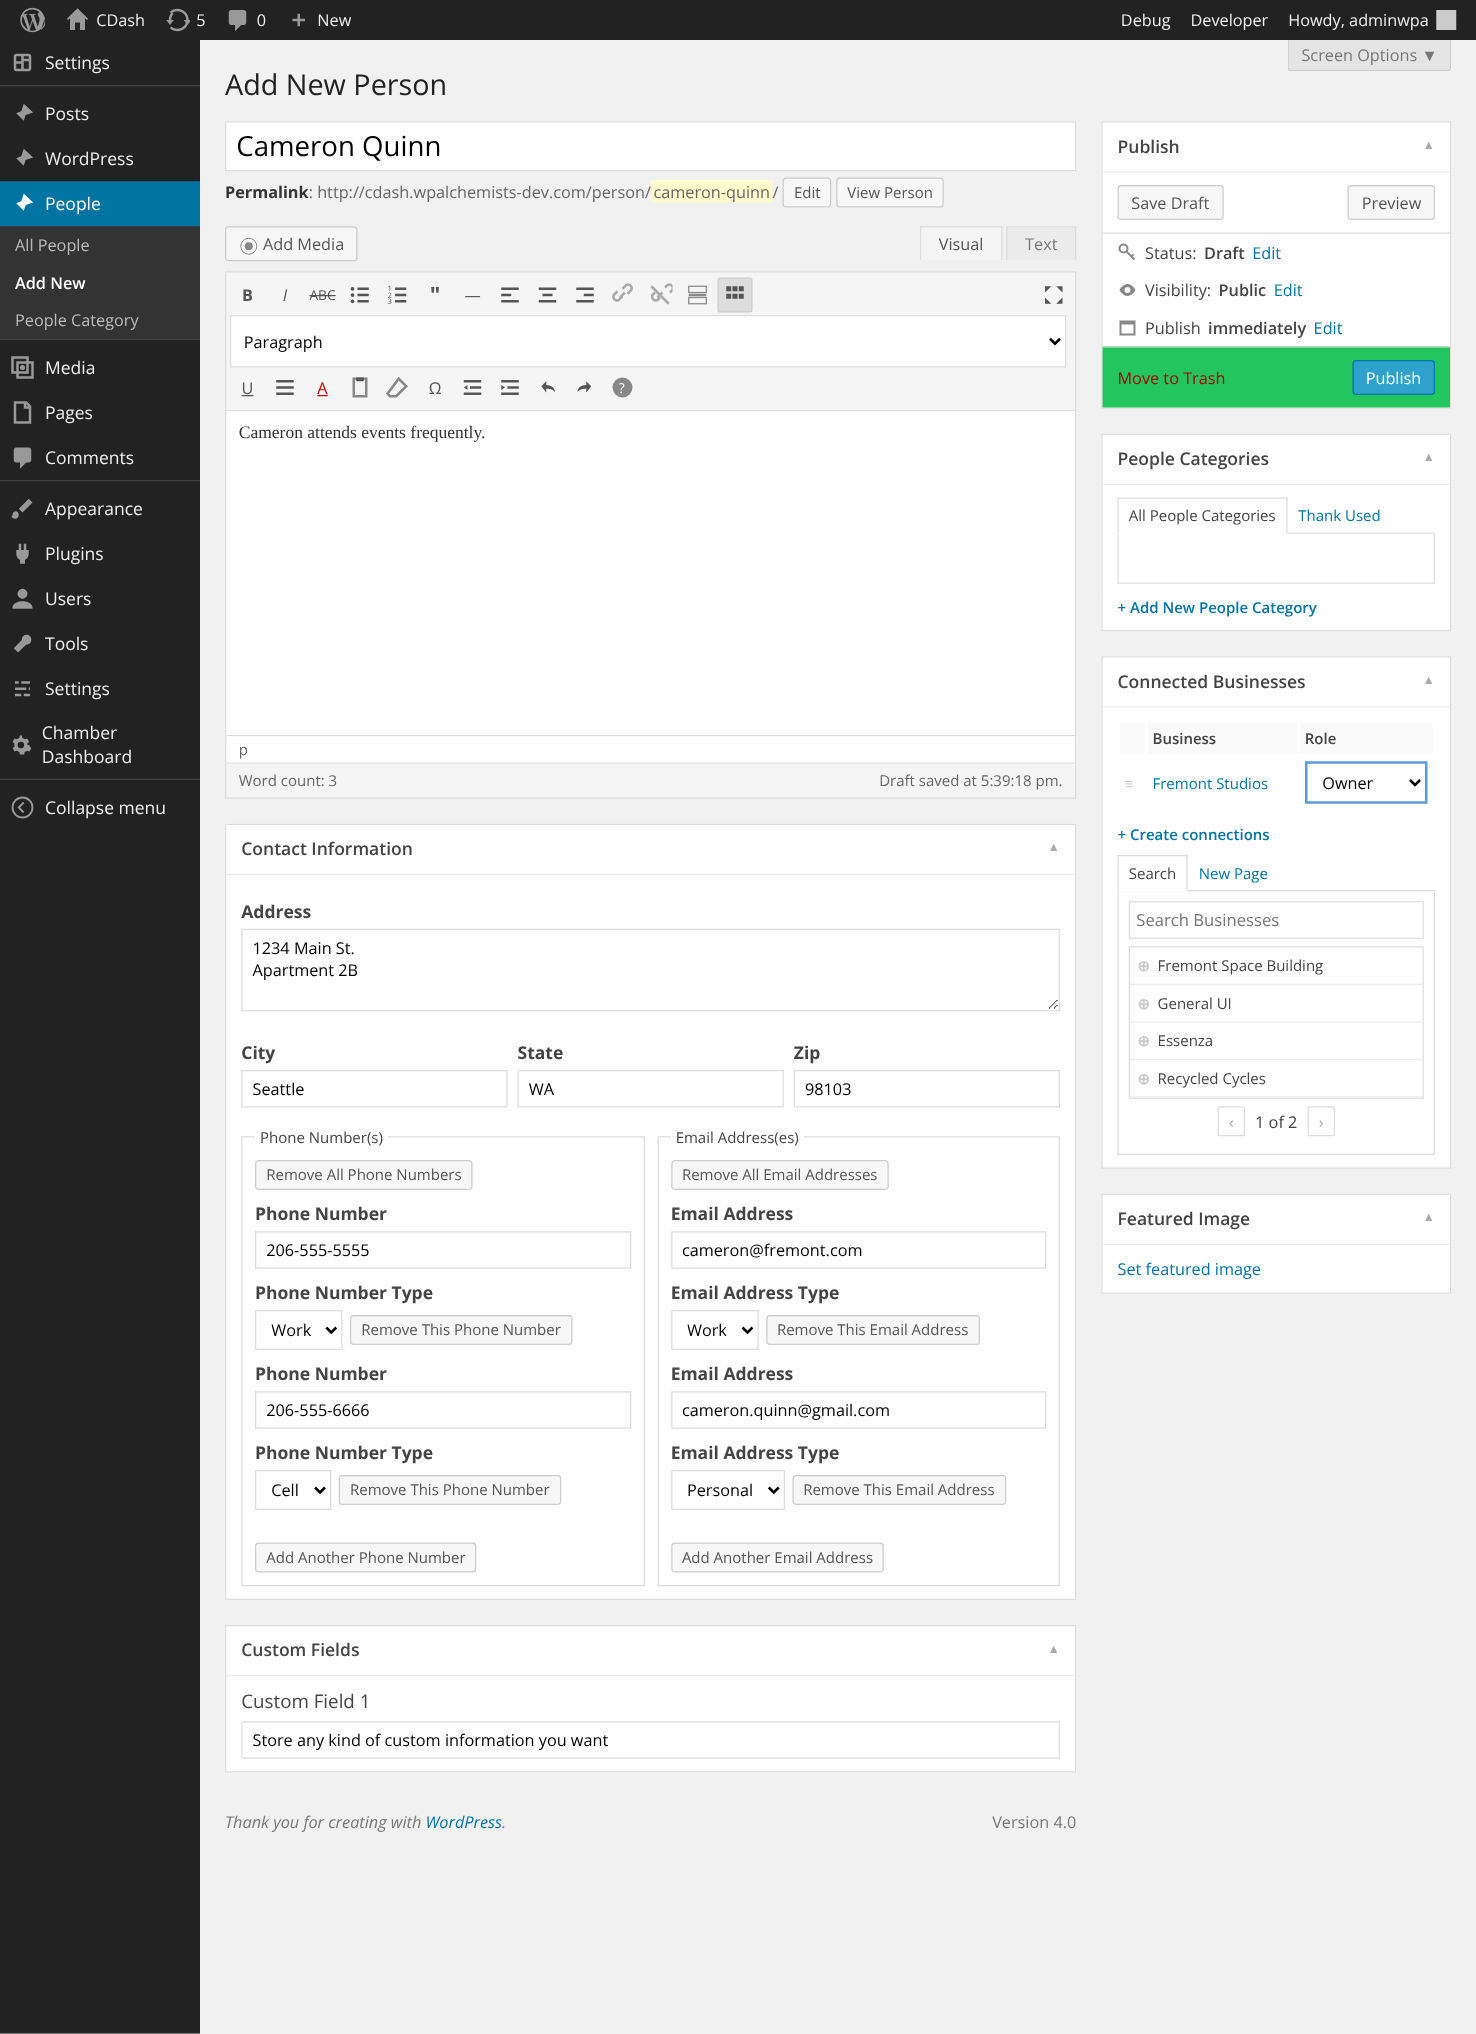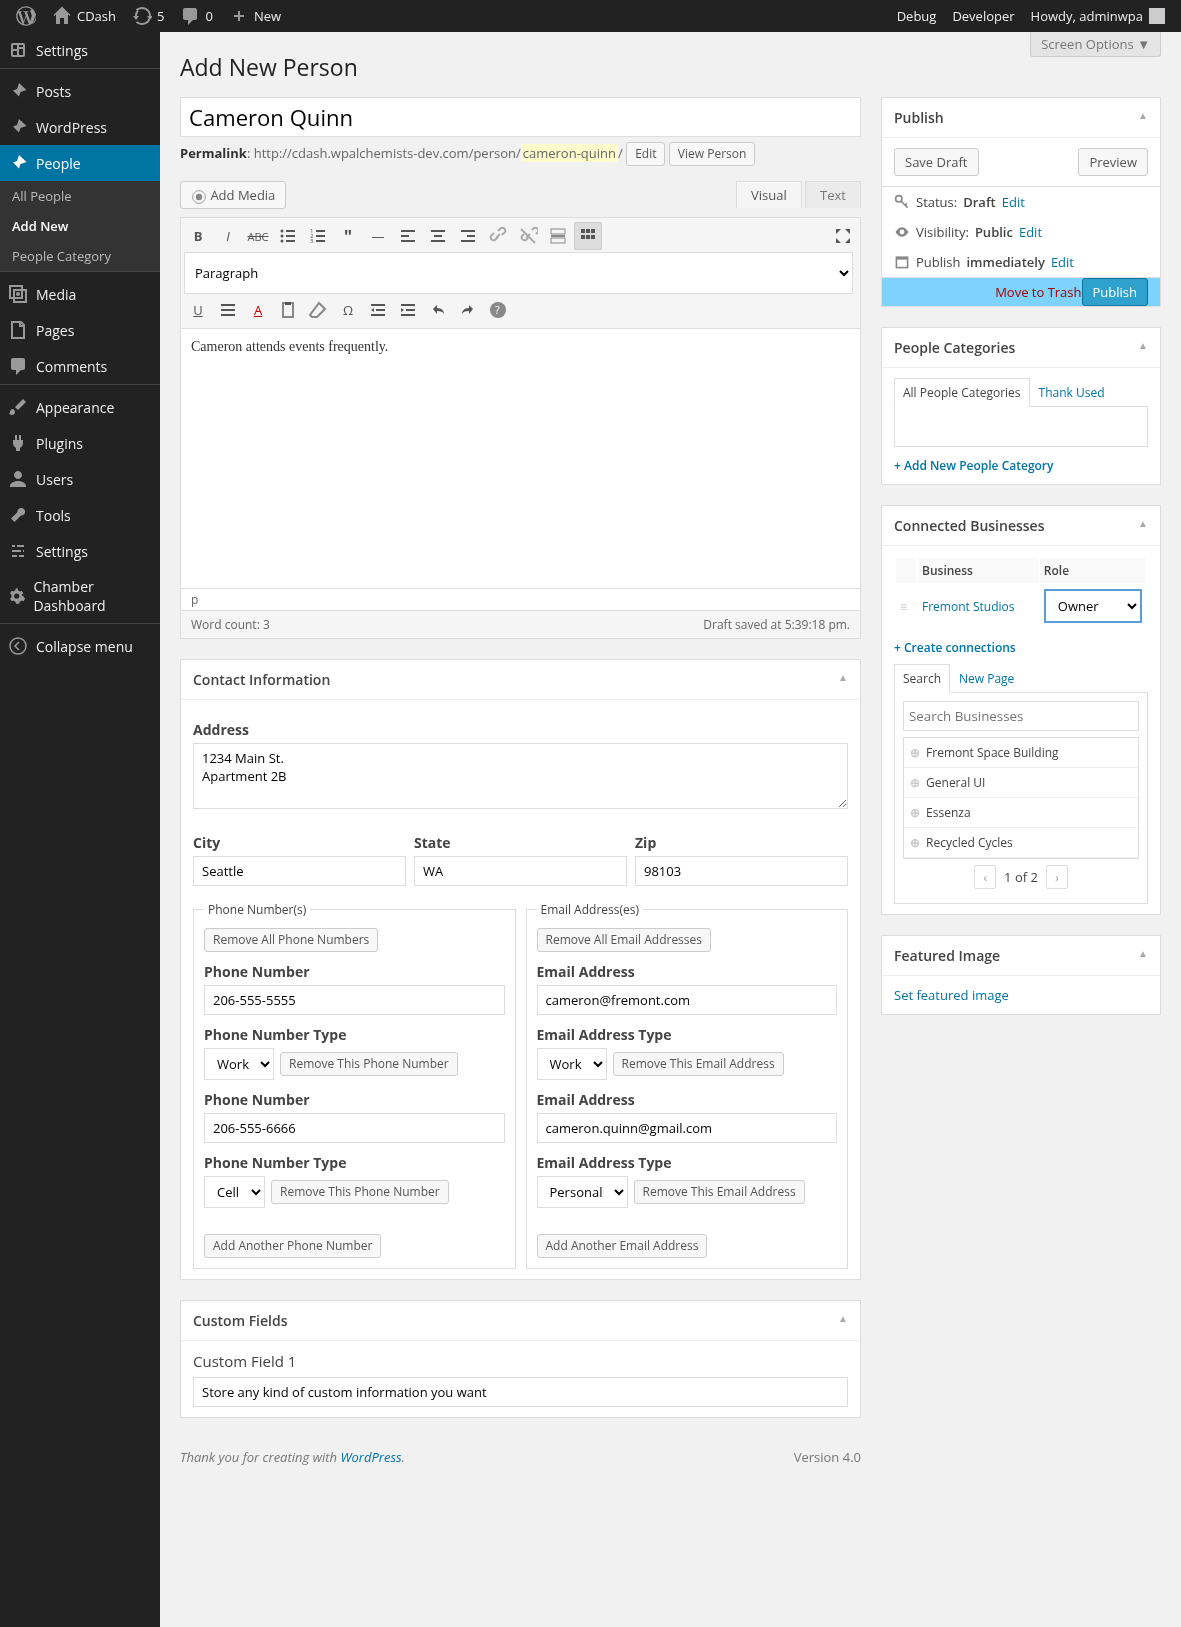--- a/index.html
+++ b/index.html
@@ -67,21 +67,21 @@
 .postbox{background:#fff;border:1px solid #ddd;margin-bottom:20px}
 .postbox h3{padding:10px 12px;font-size:14px;font-weight:600;cursor:pointer;display:flex;justify-content:space-between;border-bottom:1px solid #eee}
 .postbox .inside{padding:10px 12px}
 .toggle-ind{color:#aaa;font-size:10px}
 
 
 .minor-actions{border-bottom:1px solid #ddd;padding:10px 12px;display:flex;justify-content:space-between}
 .misc-pub{padding:6px 12px;display:flex;align-items:center;gap:6px}
 .misc-pub svg{width:16px;height:16px;fill:#888}
 .misc-pub b{font-weight:600}
-.major-actions{border-top:1px solid #ddd;padding:0 12px;display:flex;justify-content:flex-end;align-items:center;background:#7dd3fc}
+.major-actions{border-top:1px solid #ddd;padding:10px 12px;display:flex;justify-content:space-between;align-items:center;background:#22c55e}
 .trash{color:#a00}
 
 
 .cat-tabs{display:flex;border-bottom:1px solid #ddd}
 .cat-tab{padding:5px 8px;border:1px solid #ddd;margin-bottom:-1px;font-size:12px;cursor:pointer}
 .cat-tab.active{background:#fff;border-bottom-color:#fff}
 .cat-tab:not(.active){color:#0074a2;border-color:transparent}
 .cat-body{border:1px solid #ddd;border-top:none;height:40px}
 .add-link{display:block;margin-top:10px;font-size:12px;color:#0074a2;font-weight:600}
 

